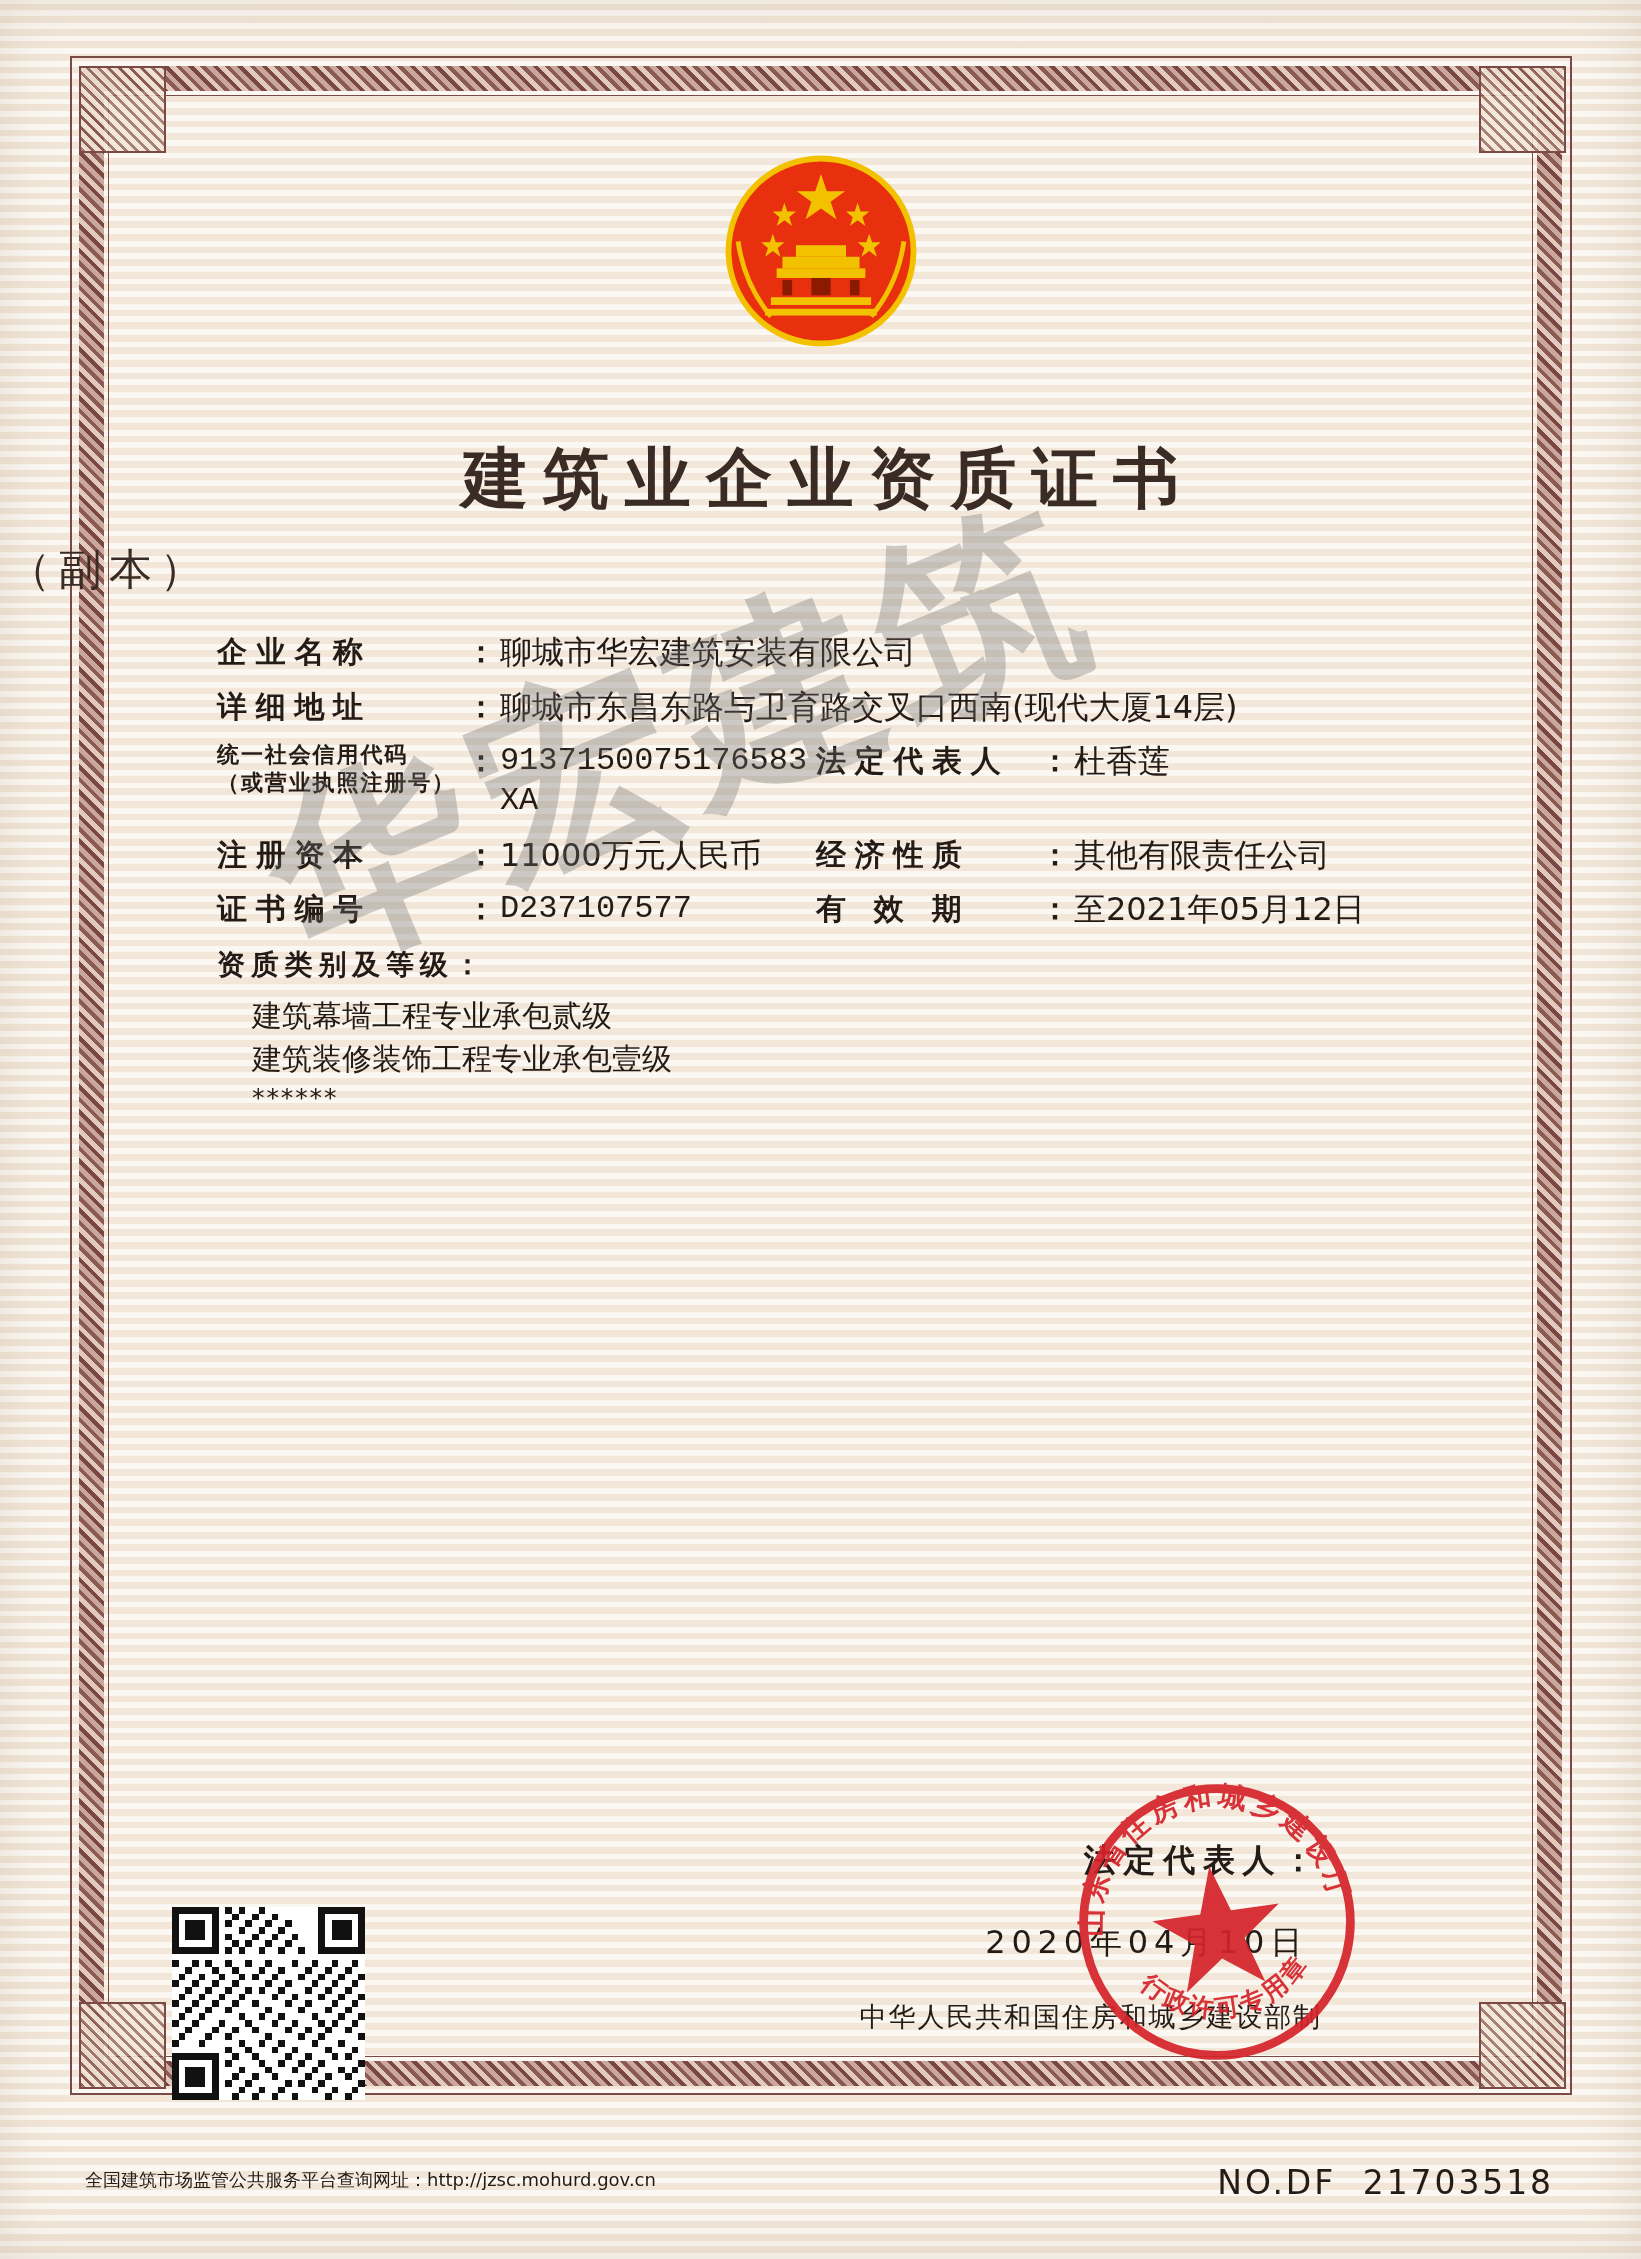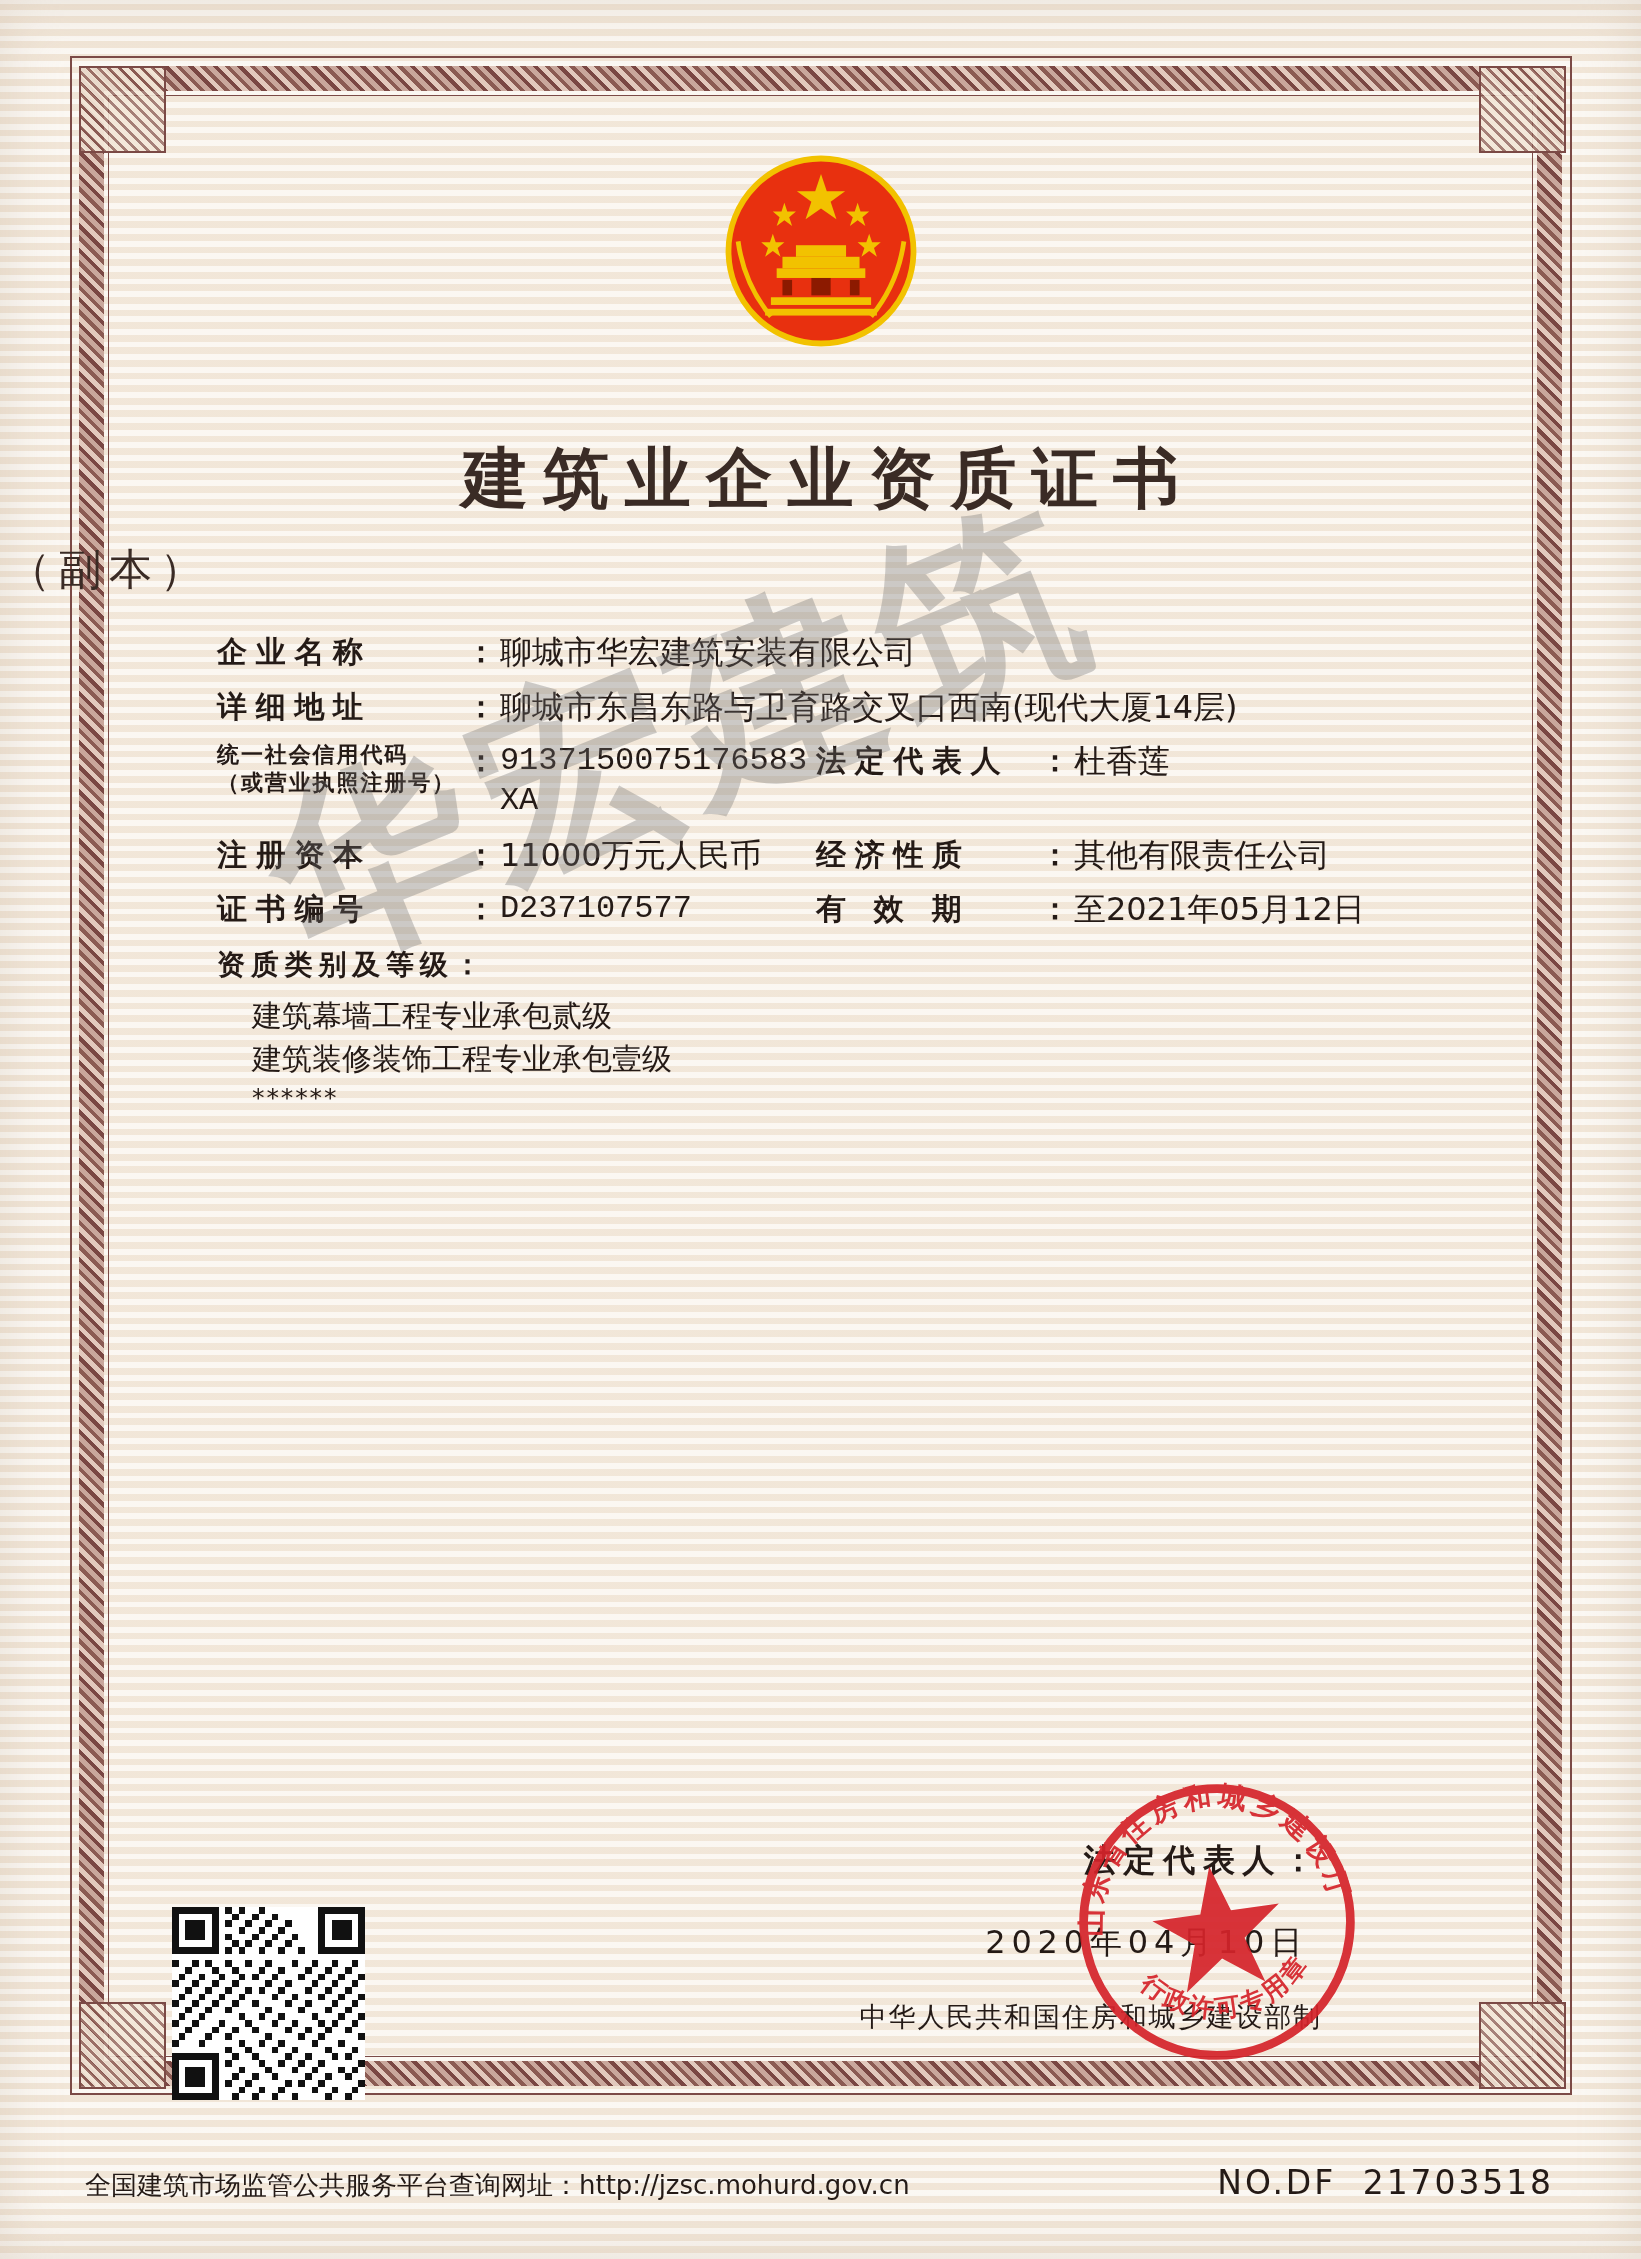--- a/index.html
+++ b/index.html
@@ -307,21 +307,21 @@
     width: 193px;
     height: 193px;
     background: #ffffff;
   }
 
   
   .footer-left {
     position: absolute;
     left: 85px;
     top: 2168px;
-    font-size: 26px;
+    font-size: 18px;
     color: #241a16;
     font-family: "DejaVu Sans", "Liberation Sans", sans-serif;
     white-space: nowrap;
   }
   .footer-right {
     position: absolute;
     right: 87px;
     top: 2163px;
     font-size: 33px;
     letter-spacing: 2.9px;

